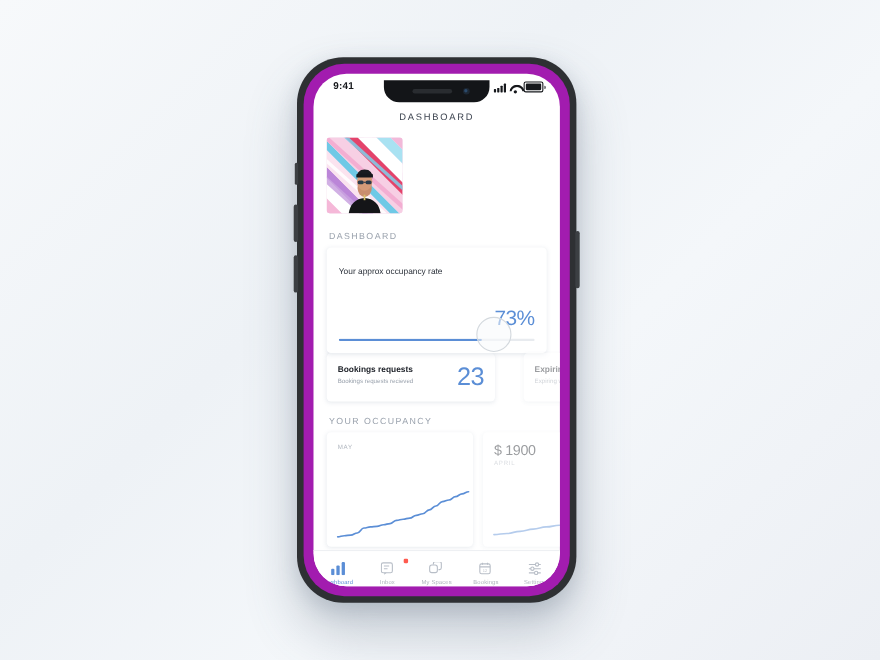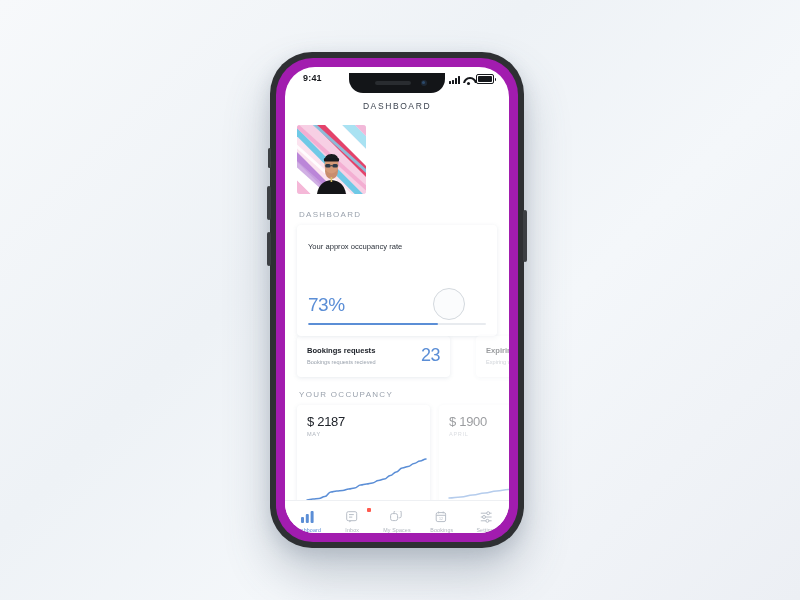--- a/index.html
+++ b/index.html
@@ -70,33 +70,33 @@
   .ploc{font-size:6.8px;color:#6b727c;margin-top:2px;}
   .upgrade{margin-top:7px;display:block;width:100%;border:none;border-radius:3px;
     background:#6e9bdb;color:#ffffff;font-size:6.2px;letter-spacing:1.1px;font-weight:bold;
     padding:7px 0;text-align:center;font-family:"Liberation Sans",sans-serif;cursor:pointer;}
 
   .sect-label{font-size:8px;letter-spacing:1.3px;color:#9aa2ad;padding:16px 14px 6px 14px;}
   .sect-label.tight{padding-top:13px;}
 
   .card{background:#fff;border-radius:4px;box-shadow:0 1px 4px rgba(120,135,160,.17);}
   .occ-card{margin:0 12px;padding:11px 11px 0 11px;position:relative;}
-  .occ-row{display:flex;align-items:flex-start;justify-content:space-between;flex-direction:column;}
+  .occ-row{display:flex;align-items:flex-start;justify-content:space-between;}
   .occ-text{font-size:7.6px;color:#2b313a;padding-top:6px;}
   .occ-pct{font-size:19px;color:#5b8ed6;letter-spacing:-.5px;line-height:1;margin-top:44px;}
   .bar{margin-top:9px;height:2px;background:#e8ebef;border-radius:2px;position:relative;overflow:hidden;}
   .bar-fill{position:absolute;left:0;top:0;bottom:0;background:#5b8ed6;border-radius:2px;}
   .occ-spacer{height:11px;}
 
   .stat-row{display:flex;gap:26px;padding:0 12px;}
   .stat-card{flex:none;width:133px;padding:10px 10px 11px 10px;display:flex;align-items:flex-start;justify-content:space-between;}
   .stat-card.faded{opacity:.45;}
   .stat-tt{font-size:7.6px;color:#20242b;font-weight:bold;}
   .stat-sub{font-size:5.6px;color:#9aa2ad;margin-top:3px;line-height:1.5;max-width:74px;}
-  .stat-val{font-size:18px;color:#5b8ed6;line-height:1;letter-spacing:-.5px;}
+  .stat-val{font-size:23px;color:#5b8ed6;line-height:1;letter-spacing:-.5px;}
 
   .earn-row{display:flex;gap:9px;padding:0 12px;}
   .earn-card{flex:none;width:133px;height:95px;padding:9px 0 0 0;position:relative;overflow:hidden;}
   .earn-card.faded{opacity:.45;}
   .earn-amt{font-size:13px;color:#20242b;padding:0 10px;letter-spacing:-.3px;}
   .earn-mo{font-size:5.6px;color:#aeb4bd;letter-spacing:.7px;padding:2px 10px 0 10px;}
   .earn-chart{position:absolute;left:0;right:0;bottom:0;height:62px;}
   .earn-chart svg{display:block;width:100%;height:100%;}
 
   
@@ -218,21 +218,20 @@
               <div>
                 <div class="stat-tt">Expiring soon</div>
                 <div class="stat-sub">Expiring withing 30 days</div>
               </div>
             </div>
           </div>
 
           <div class="sect-label tight">YOUR OCCUPANCY</div>
           <div class="earn-row">
             <div class="card earn-card">
-              <div class="earn-amt">$ 2187</div>
               <div class="earn-mo">MAY</div>
               <div class="earn-chart">
                 <svg id="chart0" viewBox="0 0 133 62" preserveAspectRatio="none" xmlns="http://www.w3.org/2000/svg">
                     <path d="M10.00 53.00 C12.68 53.00,13.27 52.00,15.95 52.00 C18.63 52.00,19.22 51.50,21.90 51.50 C24.58 51.50,25.17 49.50,27.85 49.50 C30.53 49.50,31.12 45.00,33.80 45.00 C36.48 45.00,37.07 44.00,39.75 44.00 C42.43 44.00,43.02 43.50,45.70 43.50 C48.38 43.50,48.97 42.00,51.65 42.00 C54.33 42.00,54.92 41.00,57.60 41.00 C60.28 41.00,60.87 38.00,63.55 38.00 C66.23 38.00,66.82 37.00,69.50 37.00 C72.18 37.00,72.77 36.00,75.45 36.00 C78.13 36.00,78.72 33.50,81.40 33.50 C84.08 33.50,84.67 32.00,87.35 32.00 C90.03 32.00,90.62 28.50,93.30 28.50 C95.98 28.50,96.57 25.00,99.25 25.00 C101.93 25.00,102.52 21.00,105.20 21.00 C107.88 21.00,108.47 19.50,111.15 19.50 C113.83 19.50,114.42 16.50,117.10 16.50 C119.78 16.50,120.37 14.00,123.05 14.00 C125.73 14.00,126.32 12.00,129.00 12.00" fill="none" stroke="#5b8ed6" stroke-width="1.5" stroke-linecap="round" stroke-linejoin="round" vector-effect="non-scaling-stroke"></path>
                   </svg>
               </div>
             </div>
             <div class="card earn-card faded">
               <div class="earn-amt">$ 1900</div>
               <div class="earn-mo">APRIL</div>

